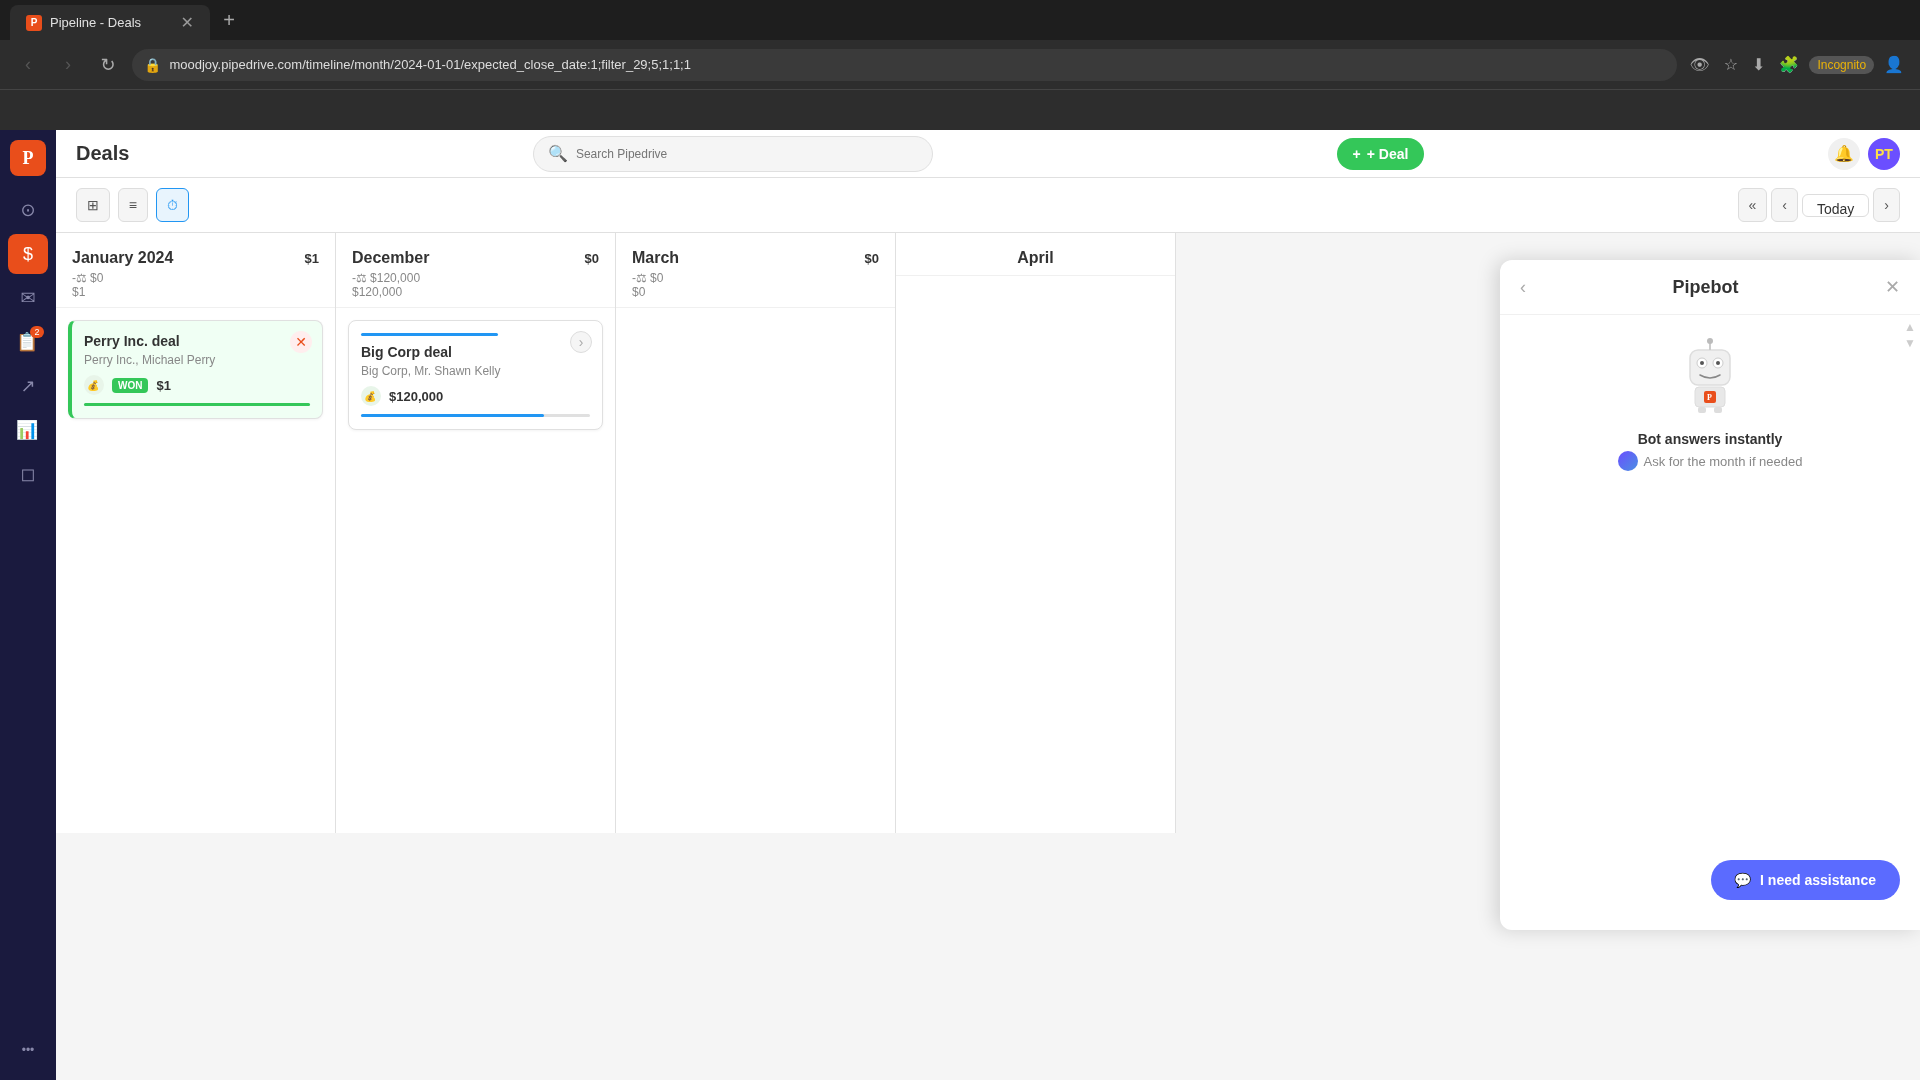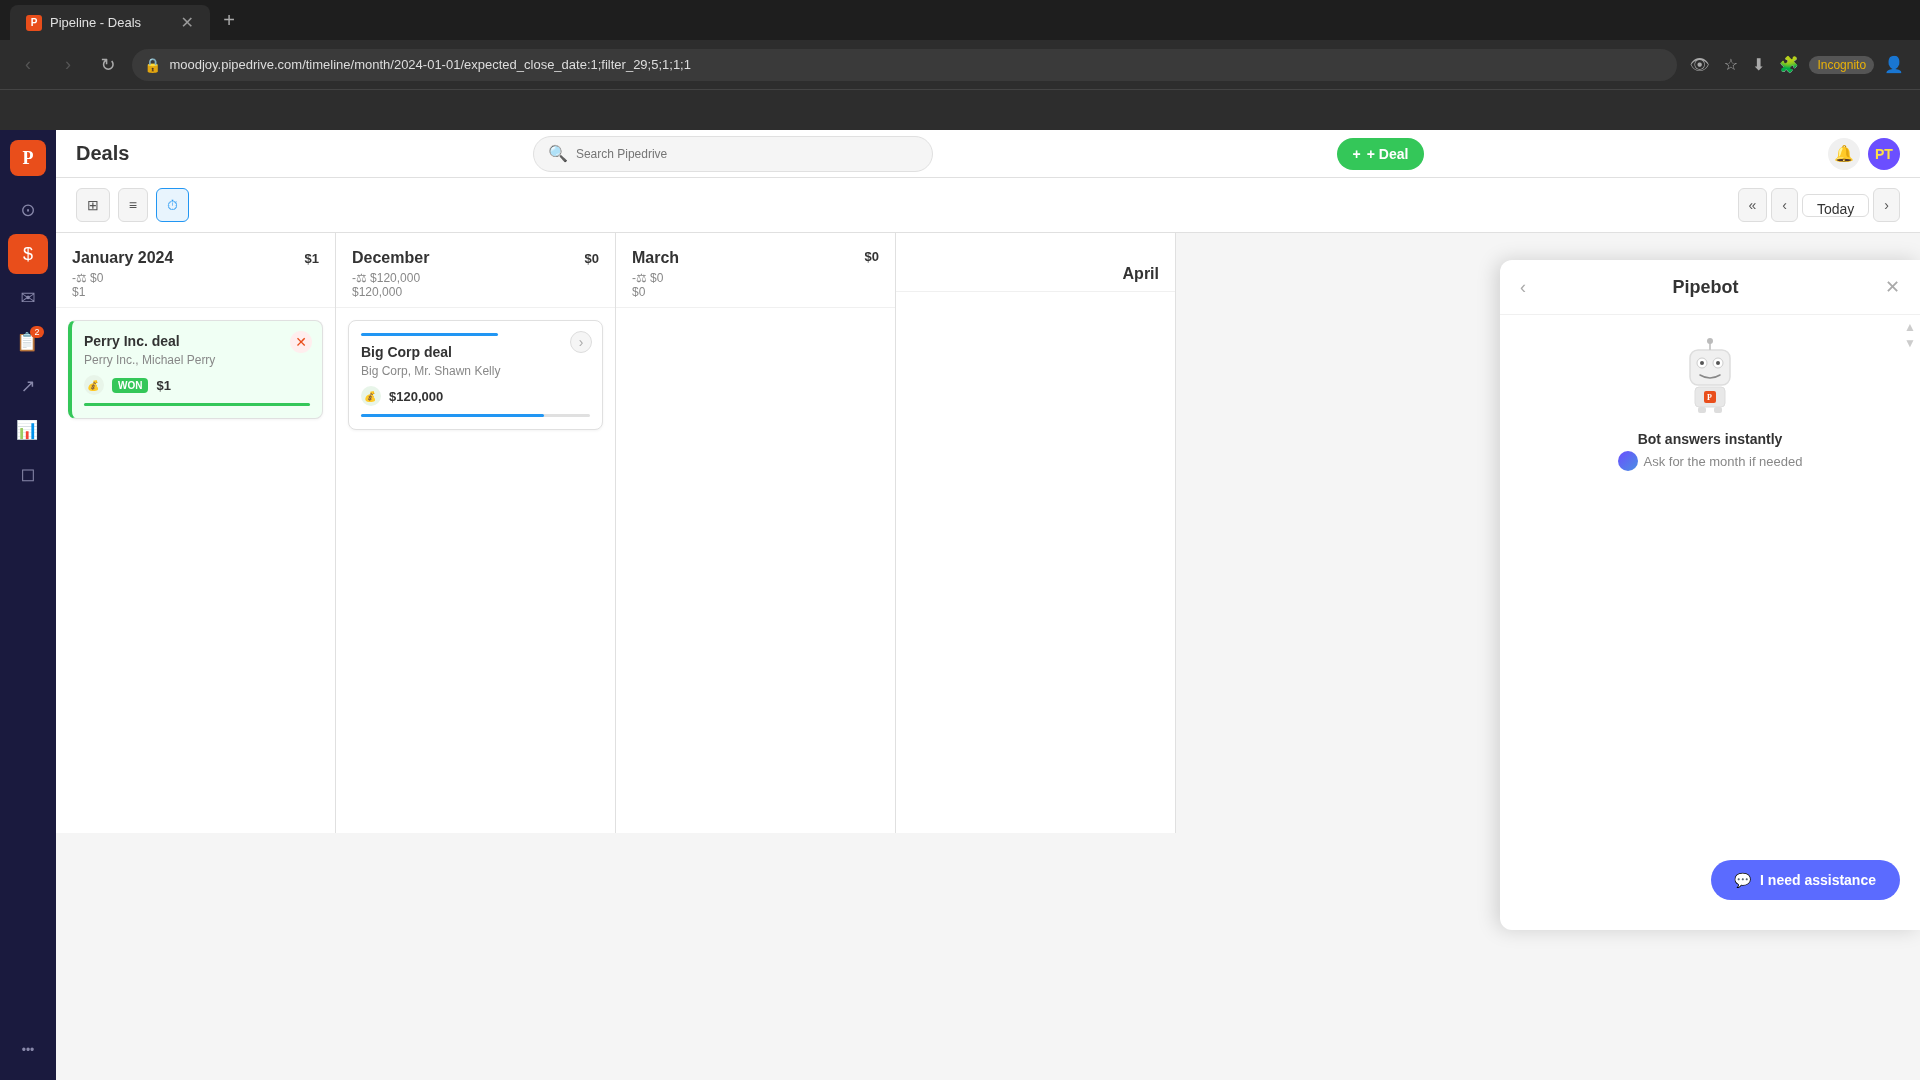--- a/index.html
+++ b/index.html
@@ -258,35 +258,35 @@
               </div>
               <div class="deal-progress">
                 <div class="deal-progress-bar" style="width:80%;background:#2196f3;"></div>
               </div>
             </div>
           </div>
         </div>
 
         <div class="month-col" style="flex:0 0 280px;">
           <div class="month-header">
-            <div style="display:flex;justify-content:space-between;align-items:flex-start;">
+            <div style="display:flex;justify-content:space-between;align-items:center;">
               <span class="month-name">March</span>
               <span style="font-size:13px;font-weight:600;color:#333;">$0</span>
             </div>
             <div class="month-stats">
               <div class="month-stat">-⚖ $0</div>
               <div class="month-stat">$0</div>
             </div>
           </div>
           <div class="month-deals"></div>
         </div>
 
         <div class="month-col" style="flex:0 0 280px;">
           <div class="month-header">
-            <div style="display:flex;justify-content:flex-end;align-items:baseline;margin-top:16px;">
+            <div style="display:flex;justify-content:center;align-items:baseline;">
               <span class="month-name">April</span>
             </div>
           </div>
           <div class="month-deals"></div>
         </div>
 
         <div style="flex:1;background:#f5f5f5;"></div>
 
       </div>
     </div>

